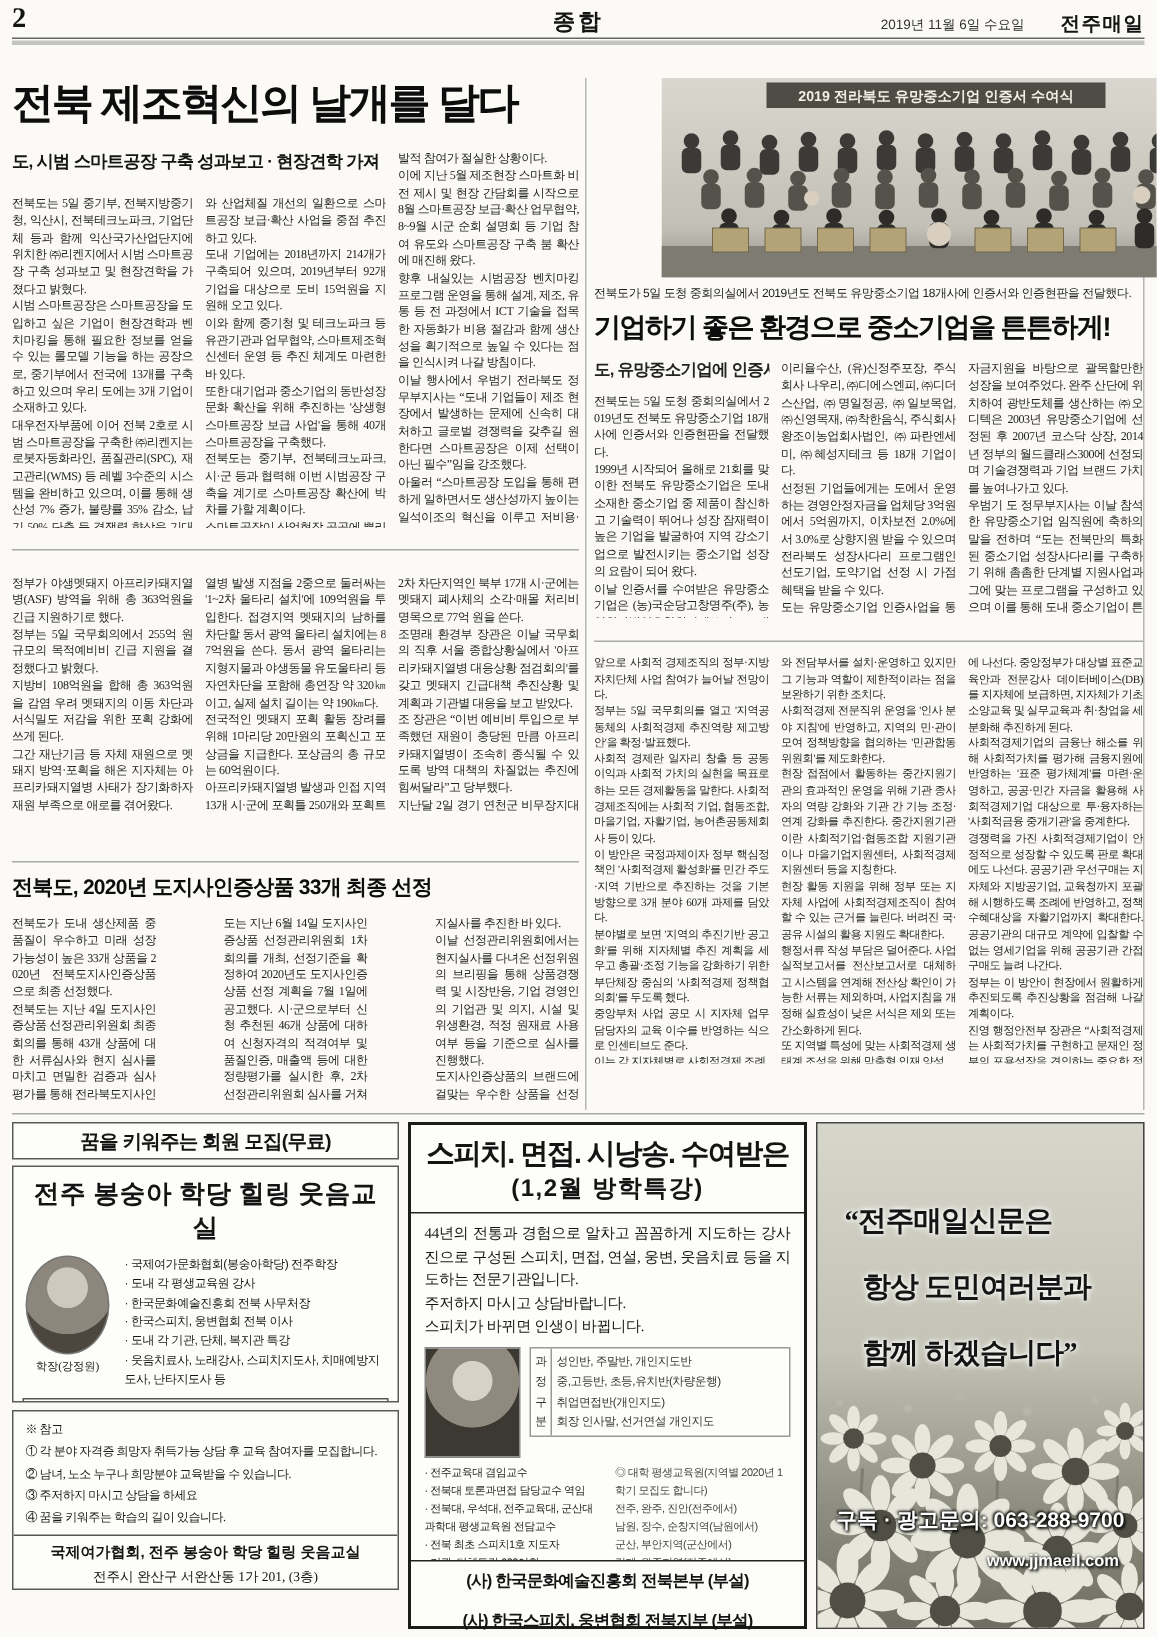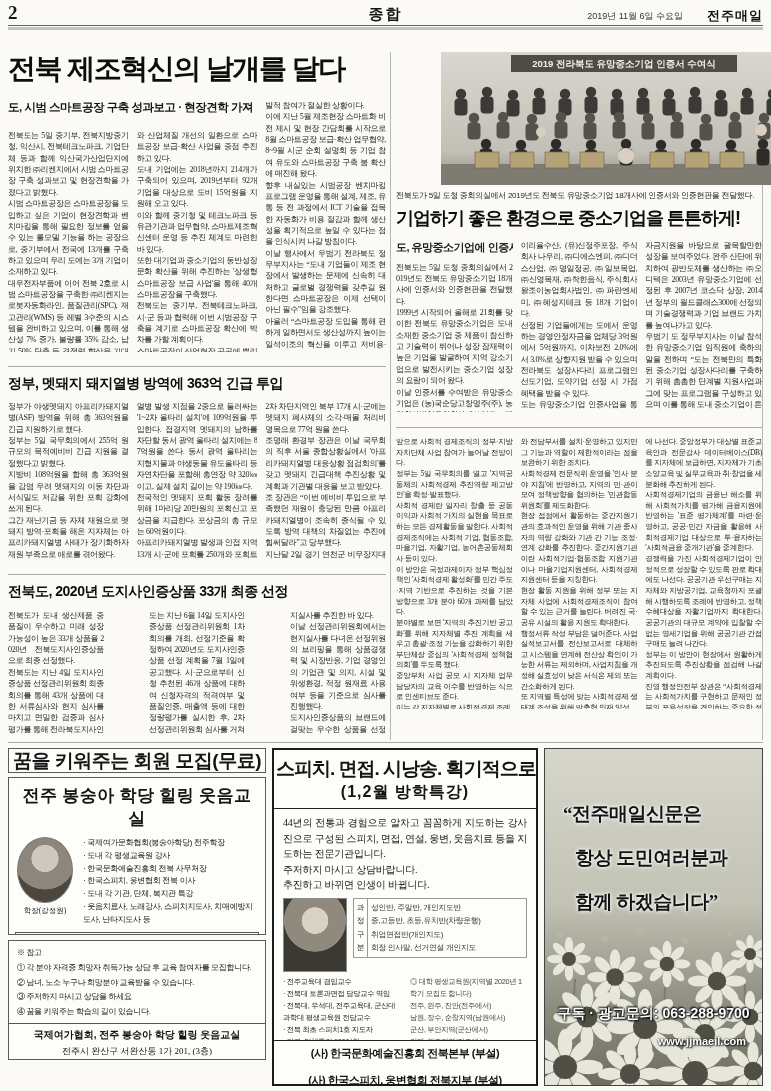--- a/index.html
+++ b/index.html
@@ -33,21 +33,21 @@
   }
   .col-sm{font-size:7.5px;}
   .a1-sub{position:absolute;top:0;left:0;width:256px;font-size:11.5px;}
   .pad-top{padding-top:30px;}
   .a2-subhead{font-family:"Liberation Sans",sans-serif;font-size:11px;font-weight:900;
     letter-spacing:-0.5px;display:block;margin-bottom:6px;white-space:nowrap;}
   .caption{font-size:8px;letter-spacing:-0.3px;color:#222;}
   
   .adbox{border:1px solid #5a5a5a;background:#fdfdfa;box-sizing:border-box;}
   
-  .ad1-title{font-size:19px;font-weight:900;text-align:left;letter-spacing:-0.5px;}
+  .ad1-title{font-size:13px;font-weight:900;text-align:left;letter-spacing:-0.5px;}
   .ad1-big{font-family:"Liberation Serif",serif;font-size:17px;font-weight:600;
     text-align:center;letter-spacing:0.5px;}
   .ad1-bullets{font-size:8px;line-height:1.6;white-space:pre-line;letter-spacing:-0.3px;}
   .ad1-band{border:1px solid #555;font-size:9px;font-weight:700;text-align:center;
     padding:3px 2px;letter-spacing:-0.4px;font-family:"Liberation Serif",serif;}
   .ad1-notice{font-size:8px;line-height:1.85;white-space:pre-line;letter-spacing:-0.3px;
     font-family:"Liberation Serif",serif;}
   .ad1-foot{text-align:center;font-family:"Liberation Serif",serif;}
   .ad1-foot .l1{font-size:10px;font-weight:900;font-family:"Liberation Sans",sans-serif;}
   .ad1-foot .l2,.ad1-foot .l3{font-size:9px;margin-top:3px;}
@@ -116,21 +116,20 @@
 이에 지난 5월 제조현장 스마트화 비전 제시 및 현장 간담회를 시작으로 8월 스마트공장 보급·확산 업무협약, 8~9월 시군 순회 설명회 등 기업 참여 유도와 스마트공장 구축 붐 확산에 매진해 왔다.
 향후 내실있는 시범공장 벤치마킹 프로그램 운영을 통해 설계, 제조, 유통 등 전 과정에서 ICT 기술을 접목한 자동화가 비용 절감과 함께 생산성을 획기적으로 높일 수 있다는 점을 인식시켜 나갈 방침이다.
 이날 행사에서 우범기 전라북도 정무부지사는 “도내 기업들이 제조 현장에서 발생하는 문제에 신속히 대처하고 글로벌 경쟁력을 갖추길 원한다면 스마트공장은 이제 선택이 아닌 필수”임을 강조했다.
 아울러 “스마트공장 도입을 통해 편하게 일하면서도 생산성까지 높이는 일석이조의 혁신을 이루고 저비용·고효율의 공정 체계를 만들어 나가겠다”고 말했다.   /김진성 기자</div>
     </div>
   </div>
 </div>
 <div class="abs rule-h" style="left:8px;top:366px;width:378px;"></div>
 
 <div class="abs" style="left:8px;top:375px;width:378px;">
-  <div class="hl-md">정부, 멧돼지 돼지열병 방역에 363억 긴급 투입</div>
   <div class="cols" style="margin-top:8px;height:158px;">
     <div class="col">정부가 야생멧돼지 아프리카돼지열병(ASF) 방역을 위해 총 363억원을 긴급 지원하기로 했다.
 정부는 5일 국무회의에서 255억 원 규모의 목적예비비 긴급 지원을 결정했다고 밝혔다.
 지방비 108억원을 합해 총 363억원을 감염 우려 멧돼지의 이동 차단과 서식밀도 저감을 위한 포획 강화에 쓰게 된다.
 그간 재난기금 등 자체 재원으로 멧돼지 방역·포획을 해온 지자체는 아프리카돼지열병 사태가 장기화하자 재원 부족으로 애로를 겪어왔다.
 지원액 사용 용도별로 보면 감염 멧돼지를 가두기 위해 아프리카돼지</div>
     <div class="col">열병 발생 지점을 2중으로 둘러싸는 '1~2차 울타리 설치'에 109억원을 투입한다. 접경지역 멧돼지의 남하를 차단할 동서 광역 울타리 설치에는 87억원을 쓴다. 동서 광역 울타리는 지형지물과 야생동물 유도울타리 등 자연차단을 포함해 총연장 약 320㎞이고, 실제 설치 길이는 약 190㎞다.
 전국적인 멧돼지 포획 활동 장려를 위해 1마리당 20만원의 포획신고 포상금을 지급한다. 포상금의 총 규모는 60억원이다.
 아프리카돼지열병 발생과 인접 지역 13개 시·군에 포획틀 250개와 포획트랩 4600개를 설치하는데 30억원을 투입한다.</div>
     <div class="col">2차 차단지역인 북부 17개 시·군에는 멧돼지 폐사체의 소각·매몰 처리비 명목으로 77억 원을 쓴다.
@@ -298,26 +297,26 @@
       <div class="l1">국제여가협회, 전주 봉숭아 학당 힐링 웃음교실</div>
       <div class="l2">전주시 완산구 서완산동 1가 201, (3층)</div>
       <div class="l3">(바울센터 옆 덕시양복점 건물)</div>
       <div class="l4">(H · P : 010-2078-4810)</div>
     </div>
   </div>
 </div>
 
 <div class="abs ad2" style="left:272px;top:748px;width:266px;height:338px;">
   <div style="padding:6px 2px 5px;border-bottom:1.5px solid #222;">
-    <div class="ad2-t1">스피치. 면접. 시낭송. 획기적으로</div>
+    <div class="ad2-t1">스피치. 면접. 시낭송. 수여받은</div>
     <div class="ad2-t2">(1,2월 방학특강)</div>
   </div>
   <div class="ad2-intro" style="padding:6px 9px 2px;">44년의 전통과 경험으로 알차고 꼼꼼하게 지도하는 강사진으로 구성된 스피치, 면접, 연설, 웅변, 웃음치료 등을 지도하는 전문기관입니다.
 주저하지 마시고 상담바랍니다.
-추진하고 바뀌면 인생이 바뀝니다.</div>
+스피치가 바뀌면 인생이 바뀝니다.</div>
   <div style="display:flex;gap:6px;padding:3px 9px 0;align-items:flex-start;">
     <div class="ad2-photo"></div>
     <div class="ad2-table" style="flex:1;">
       <div class="vlabel">과
 정
 구
 분</div>
       <div class="rows">성인반, 주말반, 개인지도반
 중,고등반, 초등,유치반(차량운행)
 취업면접반(개인지도)

